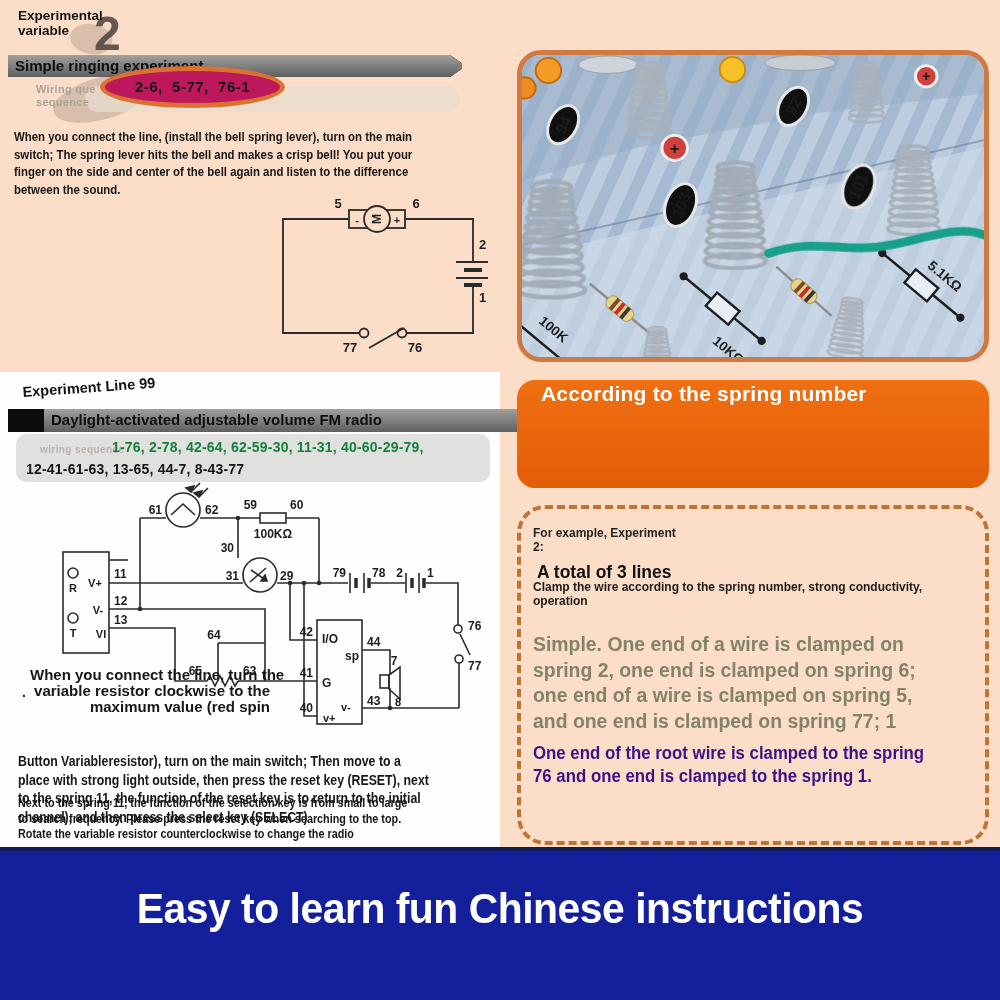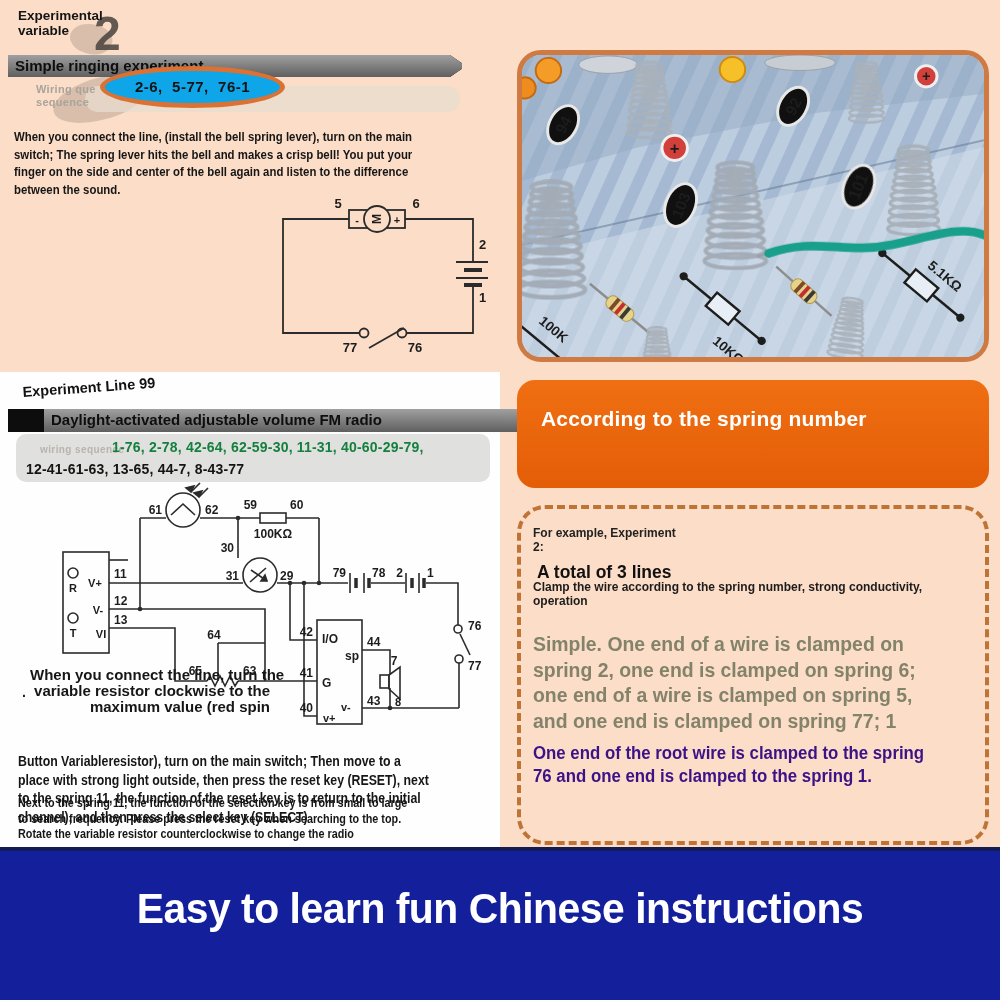--- a/index.html
+++ b/index.html
@@ -23,21 +23,21 @@
   .bevel-inner{width:100%;height:100%;box-sizing:border-box;padding:2px 14px 2px 2px;
     clip-path:polygon(0 0,calc(100% - 11px) 0,100% 38%,100% 62%,calc(100% - 11px) 100%,0 100%);
     background:linear-gradient(#a0a0a0,#5f5f5f);}
   .banner-text{font-size:15px;line-height:17px;color:#0e0e0e;padding-left:5px;white-space:nowrap;}
   .banner1{left:8px;top:55px;width:454px;height:22px;}
   .banner2{left:8px;top:409px;width:489px;height:23px;padding-left:36px;}
 
   .gray-band{left:85px;top:86px;width:375px;height:26px;background:rgba(231,220,207,.75);border-radius:13px;}
   .wiring-label{left:20px;top:83px;width:78px;font-size:11px;line-height:13px;color:#a8a49c;letter-spacing:.3px;margin-left:16px;}
   .seq-oval{left:100px;top:66px;width:185px;height:42px;box-sizing:border-box;
-    border:5px solid #db7233;border-radius:50%;background:#0ea5e9;
+    border:5px solid #db7233;border-radius:50%;background:#be185d;
     text-align:center;font-size:15px;line-height:32px;letter-spacing:.5px;color:#141414;white-space:pre;}
 
   .para{color:#161616;}
   .condense{transform-origin:0 0;}
   .p1{left:14px;top:128px;width:575px;font-size:13.5px;line-height:17.5px;transform:scaleX(.845);}
 
   
   .photo{left:517px;top:50px;width:472px;height:312px;box-sizing:border-box;
     border:5px solid #cf7a42;border-radius:24px;overflow:hidden;background:#bccddf;}
 
@@ -49,21 +49,21 @@
   .seq-l1{left:112px;top:439px;font-size:14px;color:#15803d;letter-spacing:.2px;}
   .seq-l2{left:26px;top:461px;font-size:14px;color:#141414;letter-spacing:.2px;}
 
   .p2{left:30px;top:667px;width:240px;font-size:15px;line-height:16px;text-align:right;}
   .p2-bullet{left:22px;top:688px;font-size:14px;}
   .p3{left:18px;top:752px;width:570px;font-size:14.5px;line-height:18.5px;transform:scaleX(.85);}
   .p4{left:18px;top:796px;width:560px;font-size:12.5px;line-height:15.5px;transform:scaleX(.865);}
 
   
   .orange-box{left:517px;top:380px;width:472px;height:108px;box-sizing:border-box;
-    background:linear-gradient(#f06f12,#e45d07);border-radius:18px;padding:25px 20px 0 24px;}
+    background:linear-gradient(#f06f12,#e45d07);border-radius:18px;padding:0 20px 0 24px;}
   .orange-box .line{color:#fff;font-size:21px;line-height:27px;letter-spacing:.2px;}
   .dashed-box{left:517px;top:505px;width:472px;height:340px;box-sizing:border-box;
     border:4px dashed #bf7436;border-radius:28px;}
   .ex-intro{left:533px;top:526px;width:180px;font-size:12px;line-height:14px;color:#222;}
   .ex-total{left:537px;top:562px;font-size:17.5px;color:#111;}
   .ex-note{left:533px;top:580px;width:440px;font-size:12px;line-height:14px;color:#1c1c1c;}
   .ex-olive{left:533px;top:632px;width:470px;font-size:20px;line-height:25.5px;color:#82836a;transform:scaleX(.97);}
   .ex-purple{left:533px;top:742px;width:470px;font-size:17.5px;line-height:22.5px;color:#3c1387;transform:scaleX(.96);}
 
   

